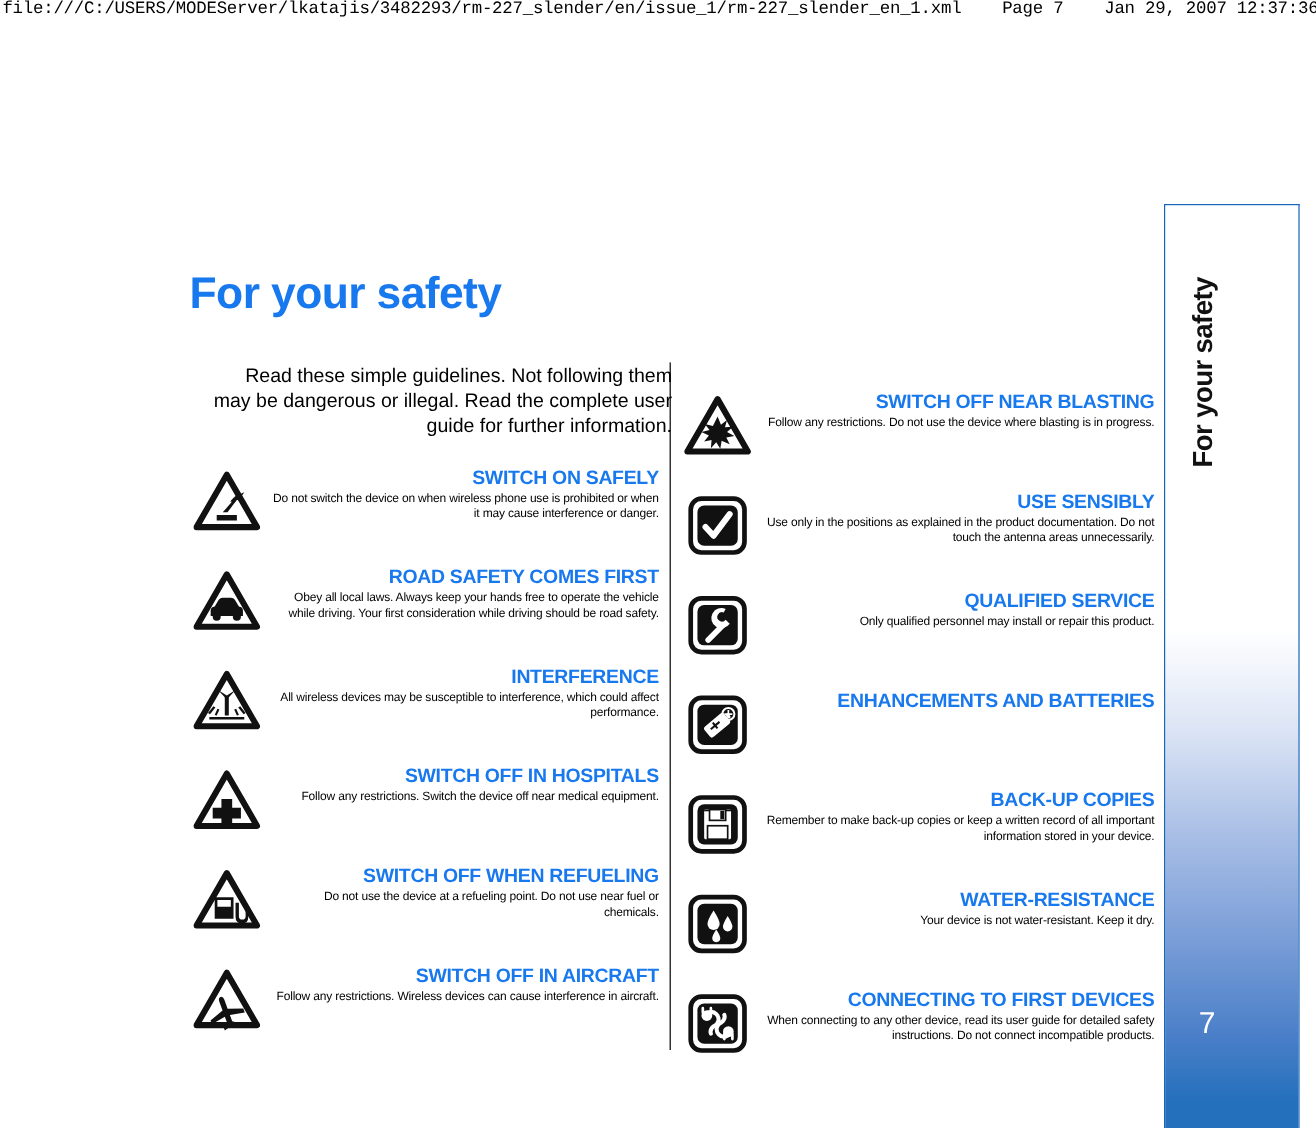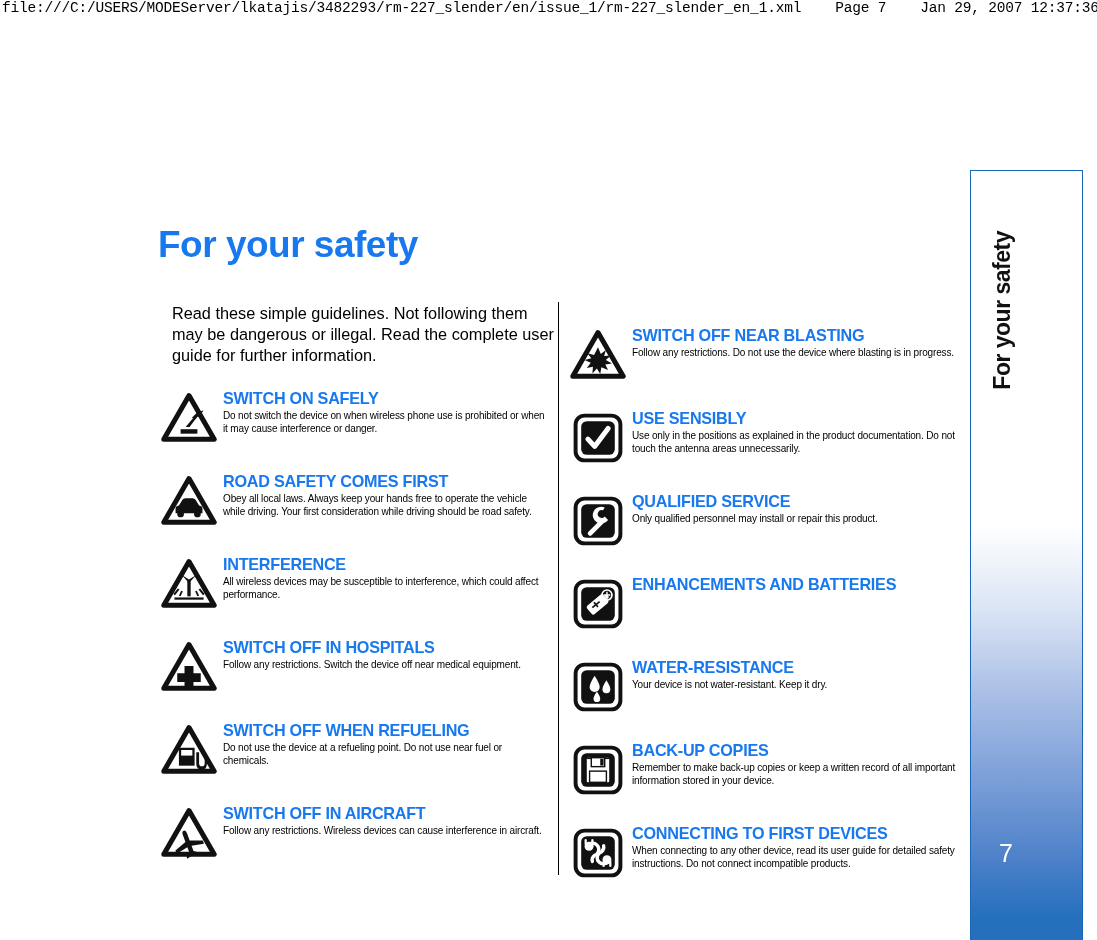--- a/index.html
+++ b/index.html
@@ -34,20 +34,21 @@
   .ph-page   { padding-left: 34px; }
   .ph-date   { padding-left: 34px; }
 
   
   .page {
     position: absolute;
     left: 0;
     top: 0;
     width: 1097px;
     height: 888px;
+    text-align: right;
   }
 
   .doc-title {
     position: absolute;
     left: 158px;
     top: 226px;
     font-size: 37px;
     font-weight: bold;
     color: #1878ee;
     letter-spacing: -0.5px;
@@ -331,55 +332,55 @@
       <span class="txt">
         <h3>ENHANCEMENTS AND BATTERIES</h3>
       </span>
     </div>
 
     <div class="entry">
       <span class="ico">
         <svg viewBox="0 0 100 100">
           <rect x="10" y="10" width="80" height="80" rx="16" ry="16" fill="none" stroke="#111" stroke-width="7"></rect>
           <rect x="20" y="20" width="60" height="60" rx="10" ry="10" fill="#111"></rect>
-          <path d="M44 30 q9 14 9 20 a9 9 0 0 1 -18 0 q0 -6 9 -20 z" fill="#fff"></path>
-          <path d="M65 38 q7 11 7 16 a7 7 0 0 1 -14 0 q0 -5 7 -16 z" fill="#fff"></path>
-          <path d="M48 58 q6 9 6 13 a6 6 0 0 1 -12 0 q0 -4 6 -13 z" fill="#fff"></path>
-        </svg>
-      </span>
-      <span class="txt">
-        <h3>WATER-RESISTANCE</h3>
-        <p>Your device is not water-resistant. Keep it dry.</p>
-      </span>
-    </div>
-
-    <div class="entry">
-      <span class="ico">
-        <svg viewBox="0 0 100 100">
-          <rect x="10" y="10" width="80" height="80" rx="16" ry="16" fill="none" stroke="#111" stroke-width="7"></rect>
-          <rect x="20" y="20" width="60" height="60" rx="10" ry="10" fill="#111"></rect>
           <rect x="30" y="28" width="40" height="44" rx="2" fill="#fff"></rect>
           <rect x="30" y="28" width="40" height="2.5" fill="#111"></rect>
           <rect x="38" y="28" width="24" height="16" fill="#fff"></rect>
           <rect x="38" y="28" width="24" height="16" fill="none" stroke="#111" stroke-width="2.5"></rect>
           <rect x="54" y="30" width="6" height="12" fill="#111"></rect>
           <rect x="35" y="52" width="30" height="20" fill="#fff" stroke="#111" stroke-width="2.5"></rect>
         </svg>
       </span>
       <span class="txt">
         <h3>BACK-UP COPIES</h3>
         <p>Remember to make back-up copies or keep a written record of all important information stored in your device.</p>
       </span>
     </div>
 
     <div class="entry">
       <span class="ico">
         <svg viewBox="0 0 100 100">
           <rect x="10" y="10" width="80" height="80" rx="16" ry="16" fill="none" stroke="#111" stroke-width="7"></rect>
           <rect x="20" y="20" width="60" height="60" rx="10" ry="10" fill="#111"></rect>
+          <path d="M44 30 q9 14 9 20 a9 9 0 0 1 -18 0 q0 -6 9 -20 z" fill="#fff"></path>
+          <path d="M65 38 q7 11 7 16 a7 7 0 0 1 -14 0 q0 -5 7 -16 z" fill="#fff"></path>
+          <path d="M48 58 q6 9 6 13 a6 6 0 0 1 -12 0 q0 -4 6 -13 z" fill="#fff"></path>
+        </svg>
+      </span>
+      <span class="txt">
+        <h3>WATER-RESISTANCE</h3>
+        <p>Your device is not water-resistant. Keep it dry.</p>
+      </span>
+    </div>
+
+    <div class="entry">
+      <span class="ico">
+        <svg viewBox="0 0 100 100">
+          <rect x="10" y="10" width="80" height="80" rx="16" ry="16" fill="none" stroke="#111" stroke-width="7"></rect>
+          <rect x="20" y="20" width="60" height="60" rx="10" ry="10" fill="#111"></rect>
           <path d="M30 40 a11 11 0 1 1 14 14 q-6 5 -4 11" fill="none" stroke="#fff" stroke-width="6" stroke-linecap="round"></path>
           <circle cx="34" cy="38" r="8" fill="#fff"></circle>
           <path d="M70 62 a11 11 0 1 1 -14 -14 q6 -5 4 -11" fill="none" stroke="#fff" stroke-width="6" stroke-linecap="round"></path>
           <circle cx="66" cy="62" r="8" fill="#fff"></circle>
           <path d="M28 34 v-7 M40 34 v-7" stroke="#fff" stroke-width="4" stroke-linecap="round"></path>
           <path d="M60 66 v7 M72 66 v7" stroke="#fff" stroke-width="4" stroke-linecap="round"></path>
         </svg>
       </span>
       <span class="txt">
         <h3>CONNECTING TO FIRST DEVICES</h3>

